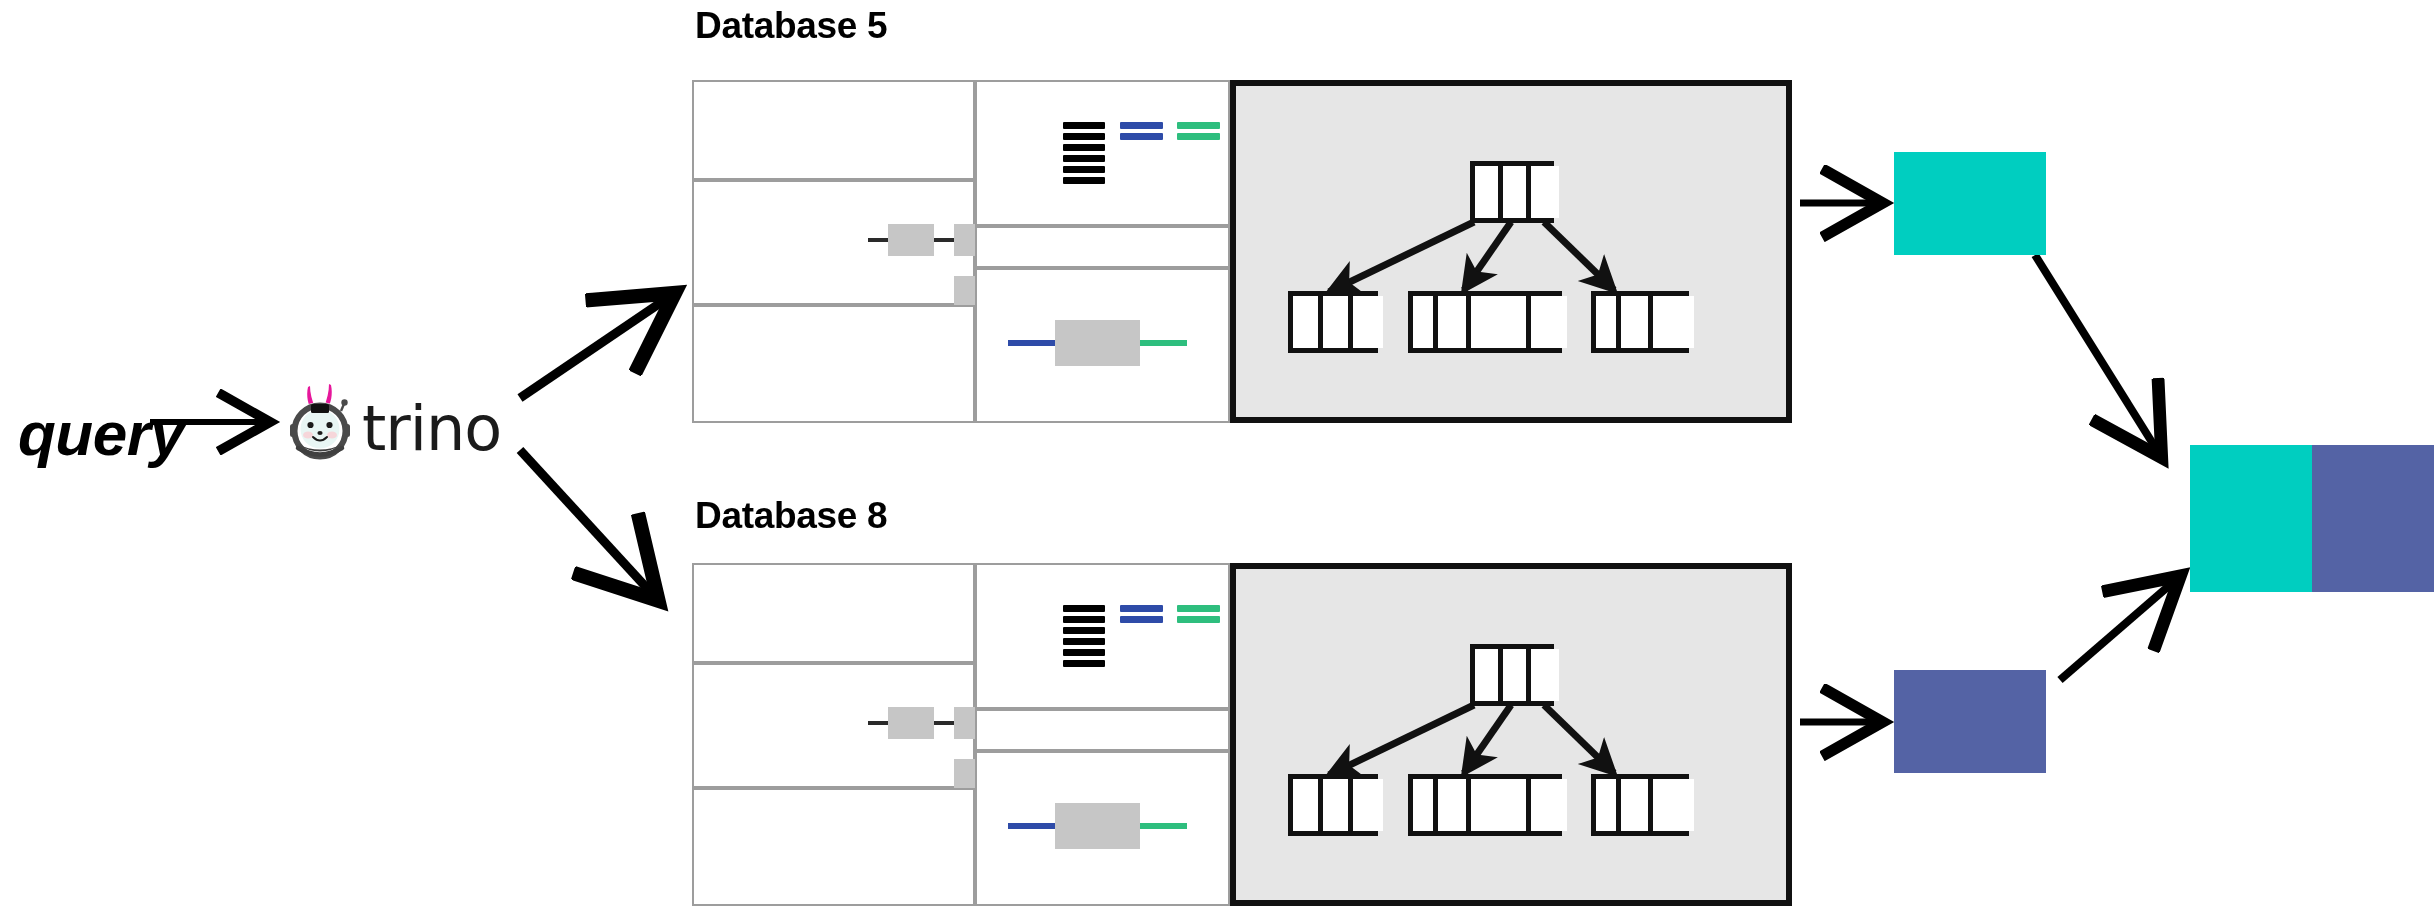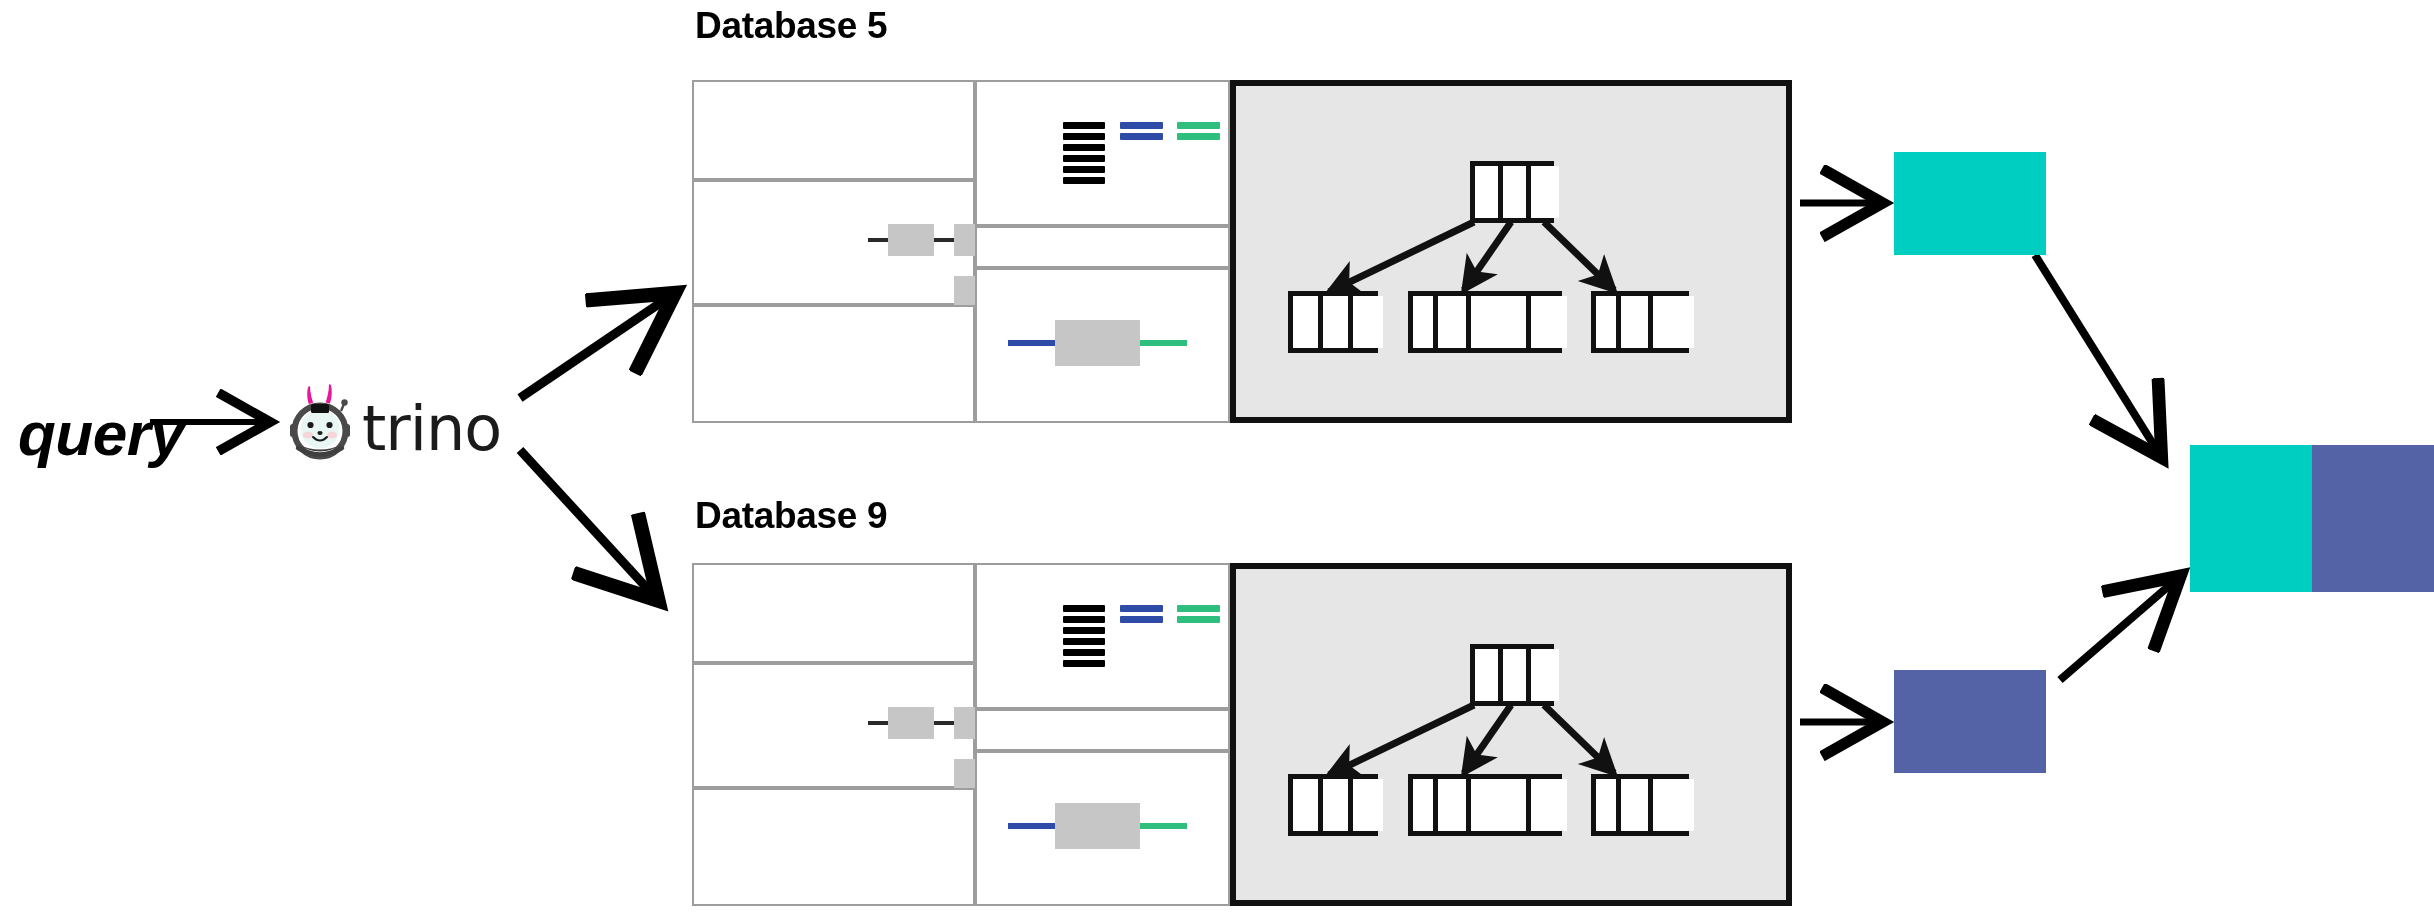--- a/index.html
+++ b/index.html
@@ -338,21 +338,21 @@
       </div>
 
       <div class="btree-node" style="left:355px; top:205px; width:98px; height:62px;">
         <div class="btree-cell" style="width:25px;"></div>
         <div class="btree-cell" style="width:32px;"></div>
         <div class="btree-cell" style="width:41px;"></div>
       </div>
     </div>
   </div>
 
-  <div class="db-title" id="db2-title">Database 9</div>
+  <div class="db-title" id="db2-title">Database 8</div>
 
   <div class="db-group" id="db-group-2">
 
     <div class="col-left">
       <div class="cell lc-1"></div>
       <div class="cell lc-2">
         <div class="plan-edge" style="left:174px; top:56px; width:20px; height:4px;"></div>
         <div class="plan-node" style="left:194px; top:42px; width:46px; height:32px;"></div>
         <div class="plan-edge" style="left:240px; top:56px; width:20px; height:4px;"></div>
         <div class="plan-node" style="left:260px; top:42px; width:46px; height:32px;"></div>

